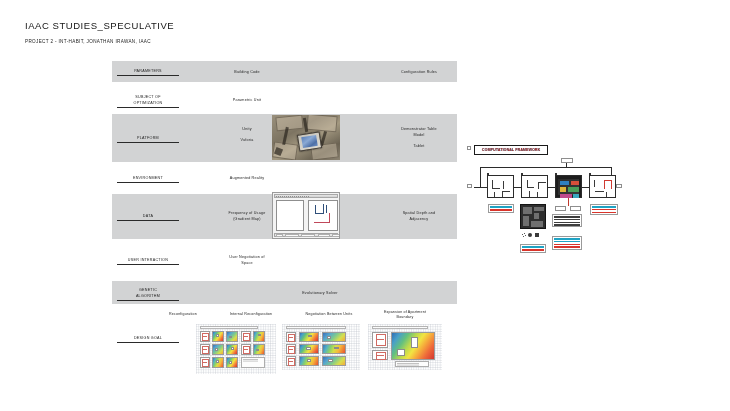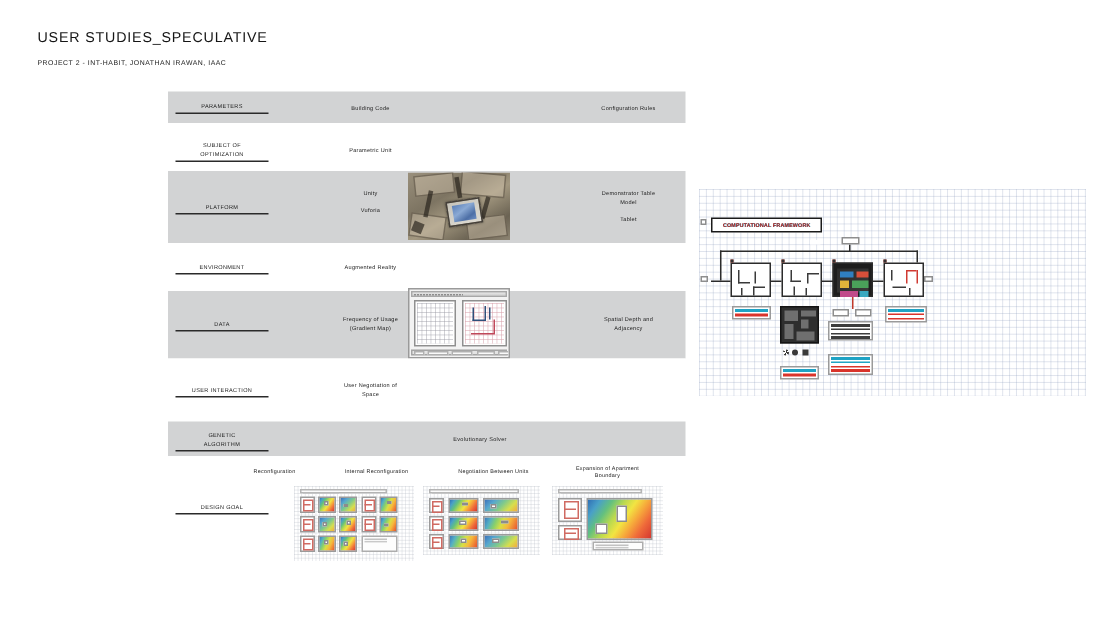--- a/index.html
+++ b/index.html
@@ -264,21 +264,21 @@
                      transparent 0 50%, #3a3a3a 0 62%, transparent 0 75%,
                      #3a3a3a 0 87%, transparent 0);
     border-radius:50%;
   }
 </style>
 </head>
 <body>
 
 <div id="slide">
 
-  <div id="title">USER STUDIES_SPECULATIVE</div>
+  <div id="title">IAAC STUDIES_SPECULATIVE</div>
   <div id="subtitle">PROJECT 2 - INT-HABIT, JONATHAN IRAWAN, IAAC</div>
 
   <div id="matrix">
 
     <div class="row shaded" style="top:0px;height:21px;">
       <div class="cell cat" style="top:8px;">PARAMETERS</div>
       <div class="cell c2" style="top:8.5px;">Building Code</div>
       <div class="cell c4" style="top:8.5px;">Configuration Rules</div>
     </div>
 

